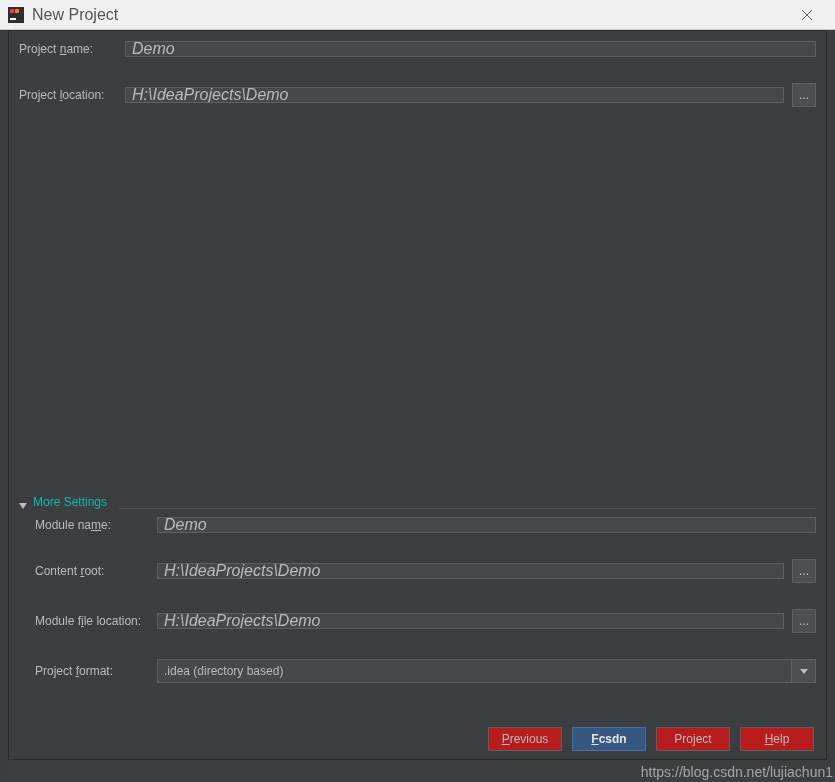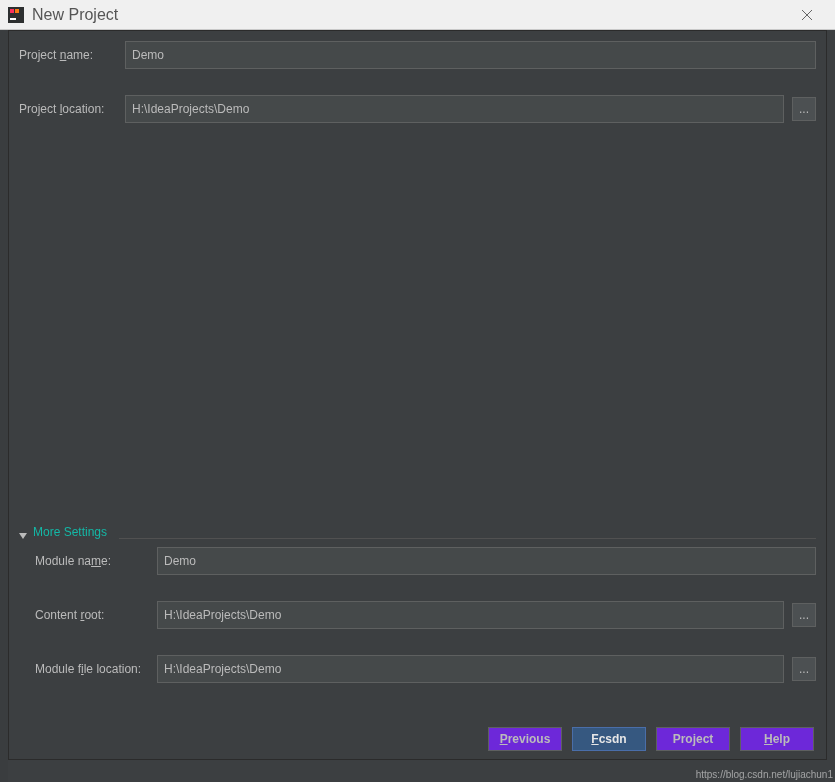--- a/index.html
+++ b/index.html
@@ -63,28 +63,29 @@
       margin-bottom: 26px;
     }
     .form-row .lbl {
       width: 98px;
       text-align: left;
       color: #bbbbbb;
     }
     .form-row .lbl u { text-decoration: underline; }
     .field {
       flex: 1;
-      height: 28px;
+      height: 16px;
       background: #45494a;
       border: 1px solid #5e6060;
       color: #bbbbbb;
       padding: 0 6px;
       font-family: inherit;
-      font-size: 12px;
+      font-size: 16px;
       outline: none;
+      font-style: italic;
     }
     .browse-btn {
       width: 24px; height: 24px;
       background: #4c5052;
       border: 1px solid #5e6060;
       color: #bbbbbb;
       display: flex; align-items: center; justify-content: center;
       cursor: pointer;
       font-size: 12px;
     }
@@ -150,44 +151,43 @@
     .button-bar {
       display: flex;
       justify-content: flex-end;
       gap: 10px;
       margin-top: 18px;
       padding-right: 2px;
     }
     .btn {
       min-width: 74px;
       height: 24px;
-      background: #6d28d9;
+      background: #b91c1c;
       border: 1px solid #5e6060;
       color: #bbbbbb;
       font-family: inherit;
       font-size: 12px;
       cursor: pointer;
       padding: 0 10px;
-      font-weight: bold;
     }
     .btn-primary {
       background: #365880;
       border-color: #4a6ea9;
       color: #e6e6e6;
       font-weight: bold;
     }
     .btn u { text-decoration: underline; }
 
     
     .watermark {
       position: absolute;
       right: 2px; bottom: 2px;
       color: #d9d9d9;
       opacity: .65;
-      font-size: 10px;
+      font-size: 14px;
     }
   </style>
 </head>
 <body>
 
 <div class="titlebar">
   <span class="app-icon">
     <svg width="16" height="16" viewBox="0 0 16 16">
       <rect x="0" y="0" width="16" height="16" fill="#2d2f30"></rect>
       <rect x="2" y="11" width="6" height="2" fill="#ffffff"></rect>
@@ -239,20 +239,29 @@
       <input class="field" type="text" value="H:\IdeaProjects\Demo" style="">
       <div class="browse-btn">...</div>
     </div>
 
     <div class="form-row">
       <span class="lbl">Module f<u>i</u>le location:</span>
       <input class="field" type="text" value="H:\IdeaProjects\Demo" style="">
       <div class="browse-btn">...</div>
     </div>
 
+    <div class="form-row">
+      <span class="lbl">Project <u>f</u>ormat:</span>
+      <div class="select-wrap">
+        <div class="select-main">.idea (directory based)</div>
+        <div class="select-arrow">
+          <span class="tri2"></span>
+        </div>
+      </div>
+    </div>
 
   </div>
 
   <div class="button-bar">
     <button class="btn"><u>P</u><span>revious</span></button>
     <button class="btn btn-primary"><u>F</u><span>csdn</span></button>
     <button class="btn">Project</button>
     <button class="btn"><u>H</u><span>elp</span></button>
   </div>
 

